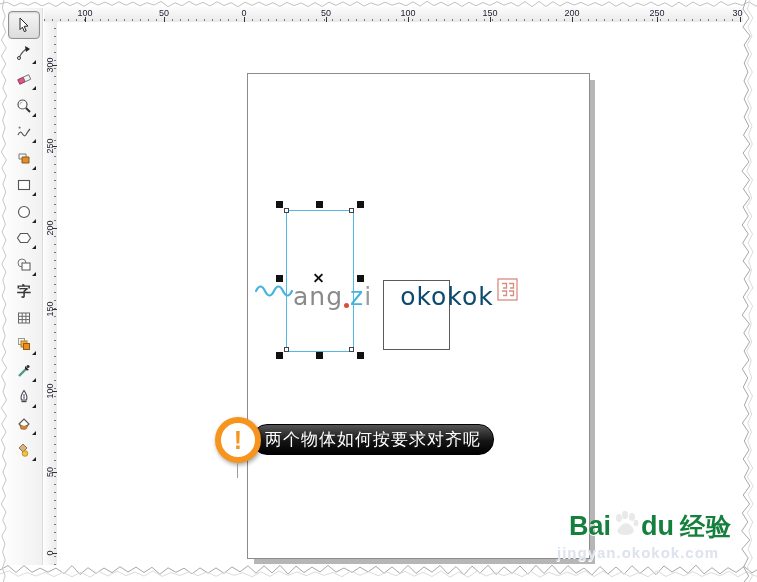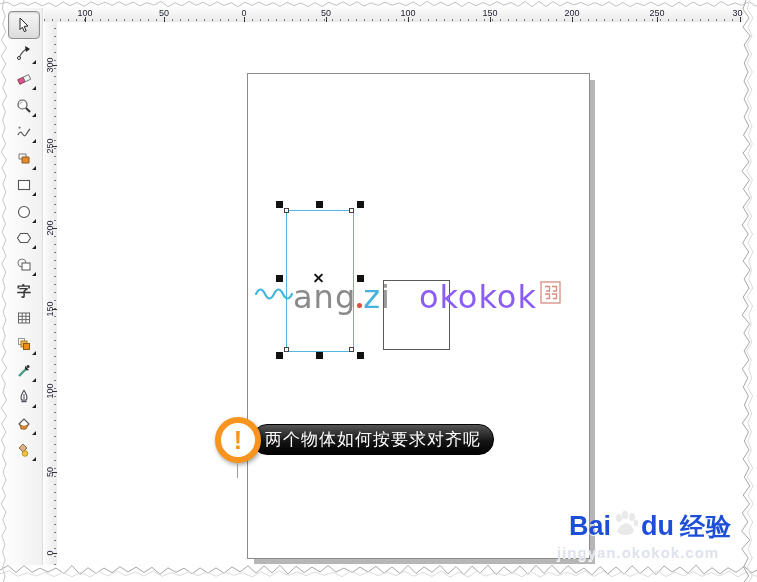--- a/index.html
+++ b/index.html
@@ -50,43 +50,43 @@
   .center-x{position:absolute;left:256px;top:250px;width:11px;height:11px;}
   .center-x:before,.center-x:after{content:"";position:absolute;left:0;top:4.5px;width:11px;height:2px;background:#111;}
   .center-x:before{transform:rotate(45deg);}
   .center-x:after{transform:rotate(-45deg);}
 
   .rect2{position:absolute;left:326px;top:258px;width:65px;height:68px;border:1px solid #5a5a5a;}
 
   
   .logo{position:absolute;left:198px;top:246px;height:44px;display:flex;align-items:flex-end;
         font-family:"DejaVu Sans",sans-serif;pointer-events:none;}
-  .logo span{font-size:32px;line-height:30px;letter-spacing:1px;}
+  .logo span{font-size:25px;line-height:30px;letter-spacing:1px;}
   .lg-gray{color:#8a8a8a;}
   .lg-cyan{color:#45b4dc;}
   .lg-gray2{color:#9a9a9a;}
-  .lg-light{color:#8b5cf6;letter-spacing:2px;padding-left:28px;}
+  .lg-light{color:#0c4a6e;letter-spacing:2px;padding-left:28px;}
   .red-dot{position:relative;top:-4px;width:5px;height:5px;border-radius:50%;background:#e04a3a;margin:0 1px;}
   .logo svg{margin-bottom:4px;}
 
   
   .callout-pill{position:absolute;left:195px;top:402px;width:240px;height:29px;border-radius:15px;
         background:linear-gradient(#555 0%,#151515 55%,#000 100%);
         border:1px solid #000;box-shadow:0 1px 0 rgba(255,255,255,.7);
         display:flex;align-items:center;justify-content:center;}
   .callout-pill span{color:#fff;font-size:17px;letter-spacing:1px;white-space:nowrap;}
   .callout-circle{position:absolute;left:158px;top:395px;width:34px;height:34px;border-radius:50%;
         background:#fff;border:6px solid #f7941d;box-shadow:1px 2px 4px rgba(0,0,0,.35);
         display:flex;align-items:center;justify-content:center;}
   .callout-circle span{color:#f7941d;font-size:25px;font-weight:bold;line-height:1;}
   .callout-stem{position:absolute;left:180px;top:441px;width:1px;height:15px;background:#9c9c9c;}
 
   
   .baidu{position:absolute;left:512px;top:487px;pointer-events:none;}
-  .baidu-row1{display:flex;align-items:center;font-weight:bold;font-size:27px;color:#1d4ed8;
+  .baidu-row1{display:flex;align-items:center;font-weight:bold;font-size:27px;color:#15803d;
         text-shadow:0 1px 0 #fff;text-align:center;}
   .baidu-row1 .cjk{margin-left:6px;font-size:25px;letter-spacing:1px;}
   .baidu-url{margin-top:0px;margin-left:-12px;font-weight:bold;font-size:15px;color:#dde2ec;
         text-shadow:0 1px 0 #fff;letter-spacing:1px;}
 
   
   .torn{position:absolute;pointer-events:none;}
 </style>
 </head>
 <body>

